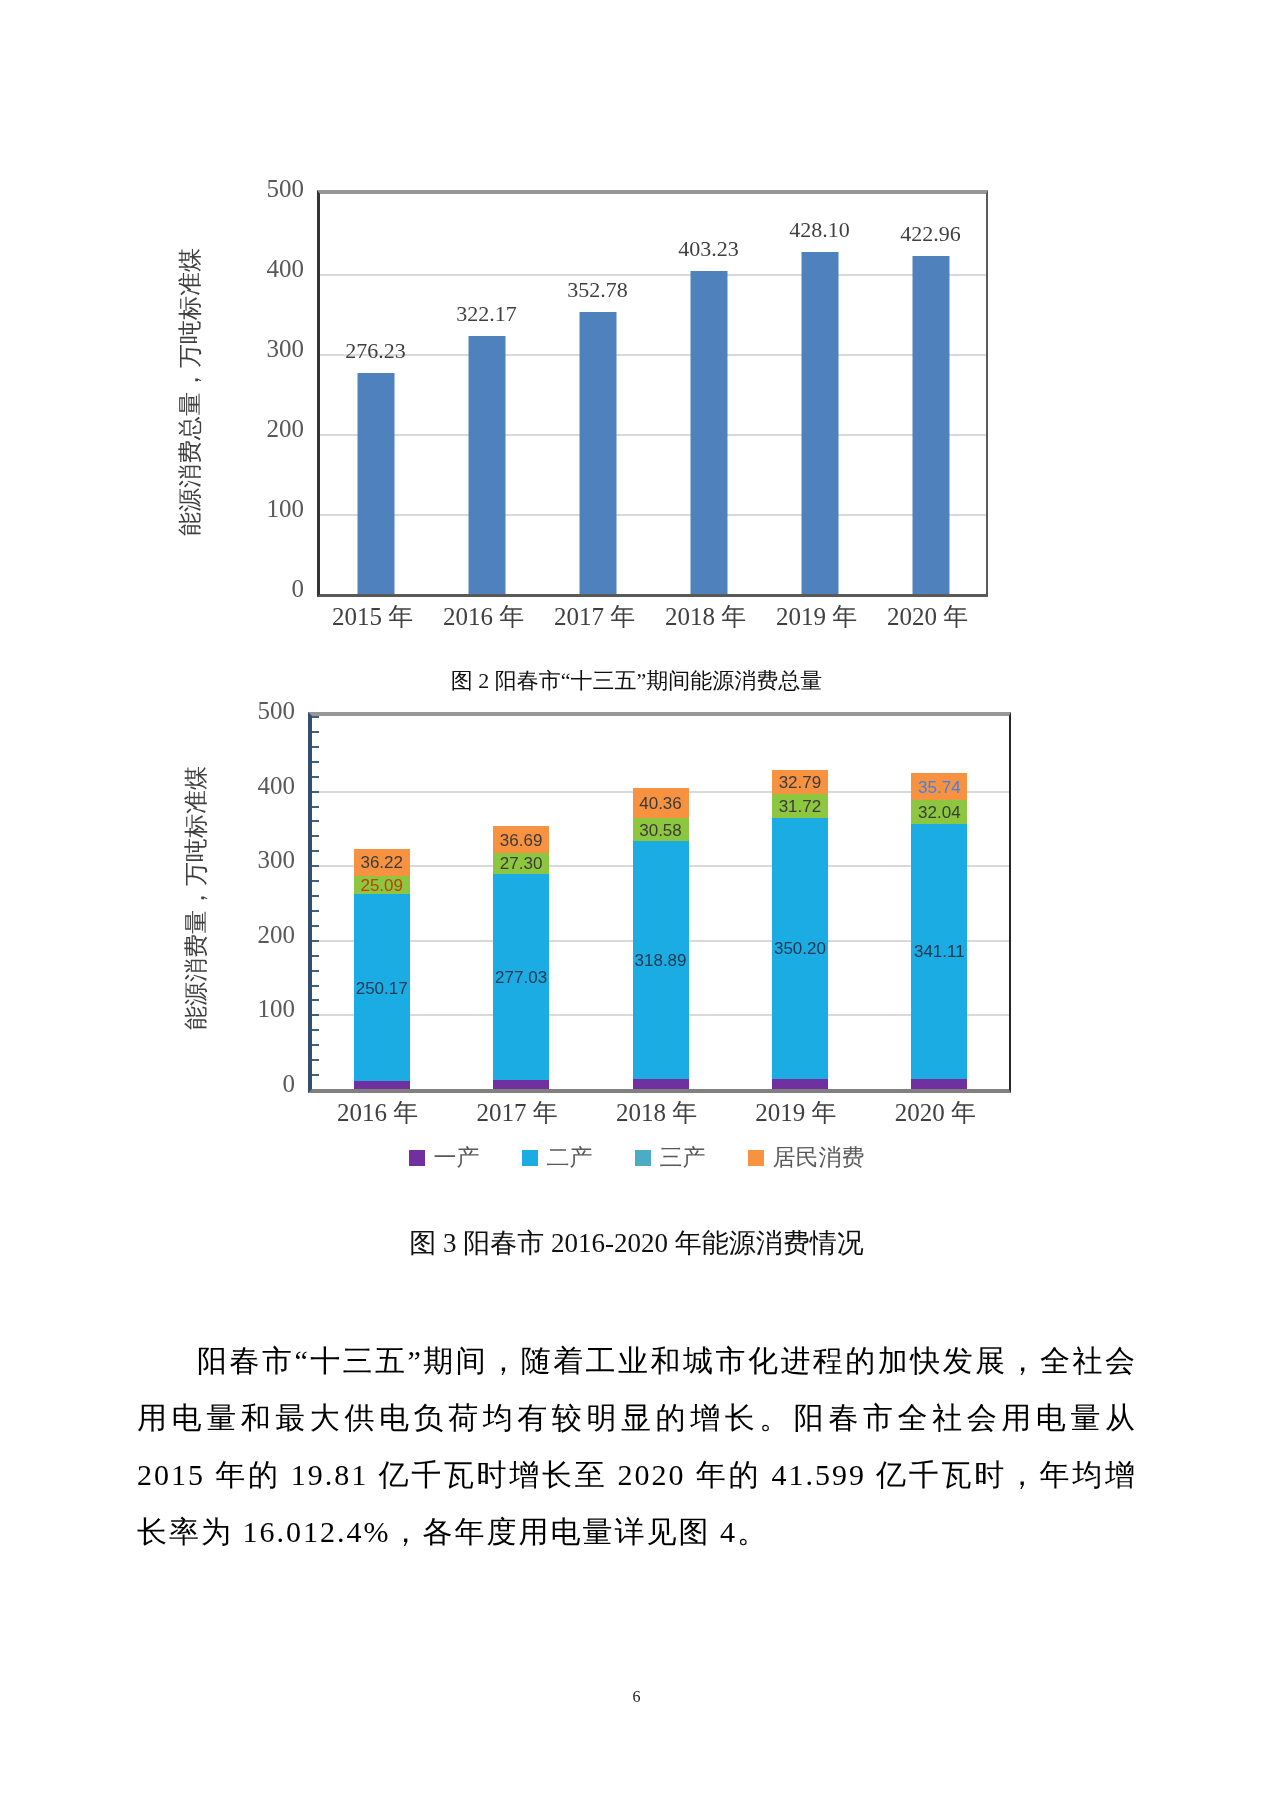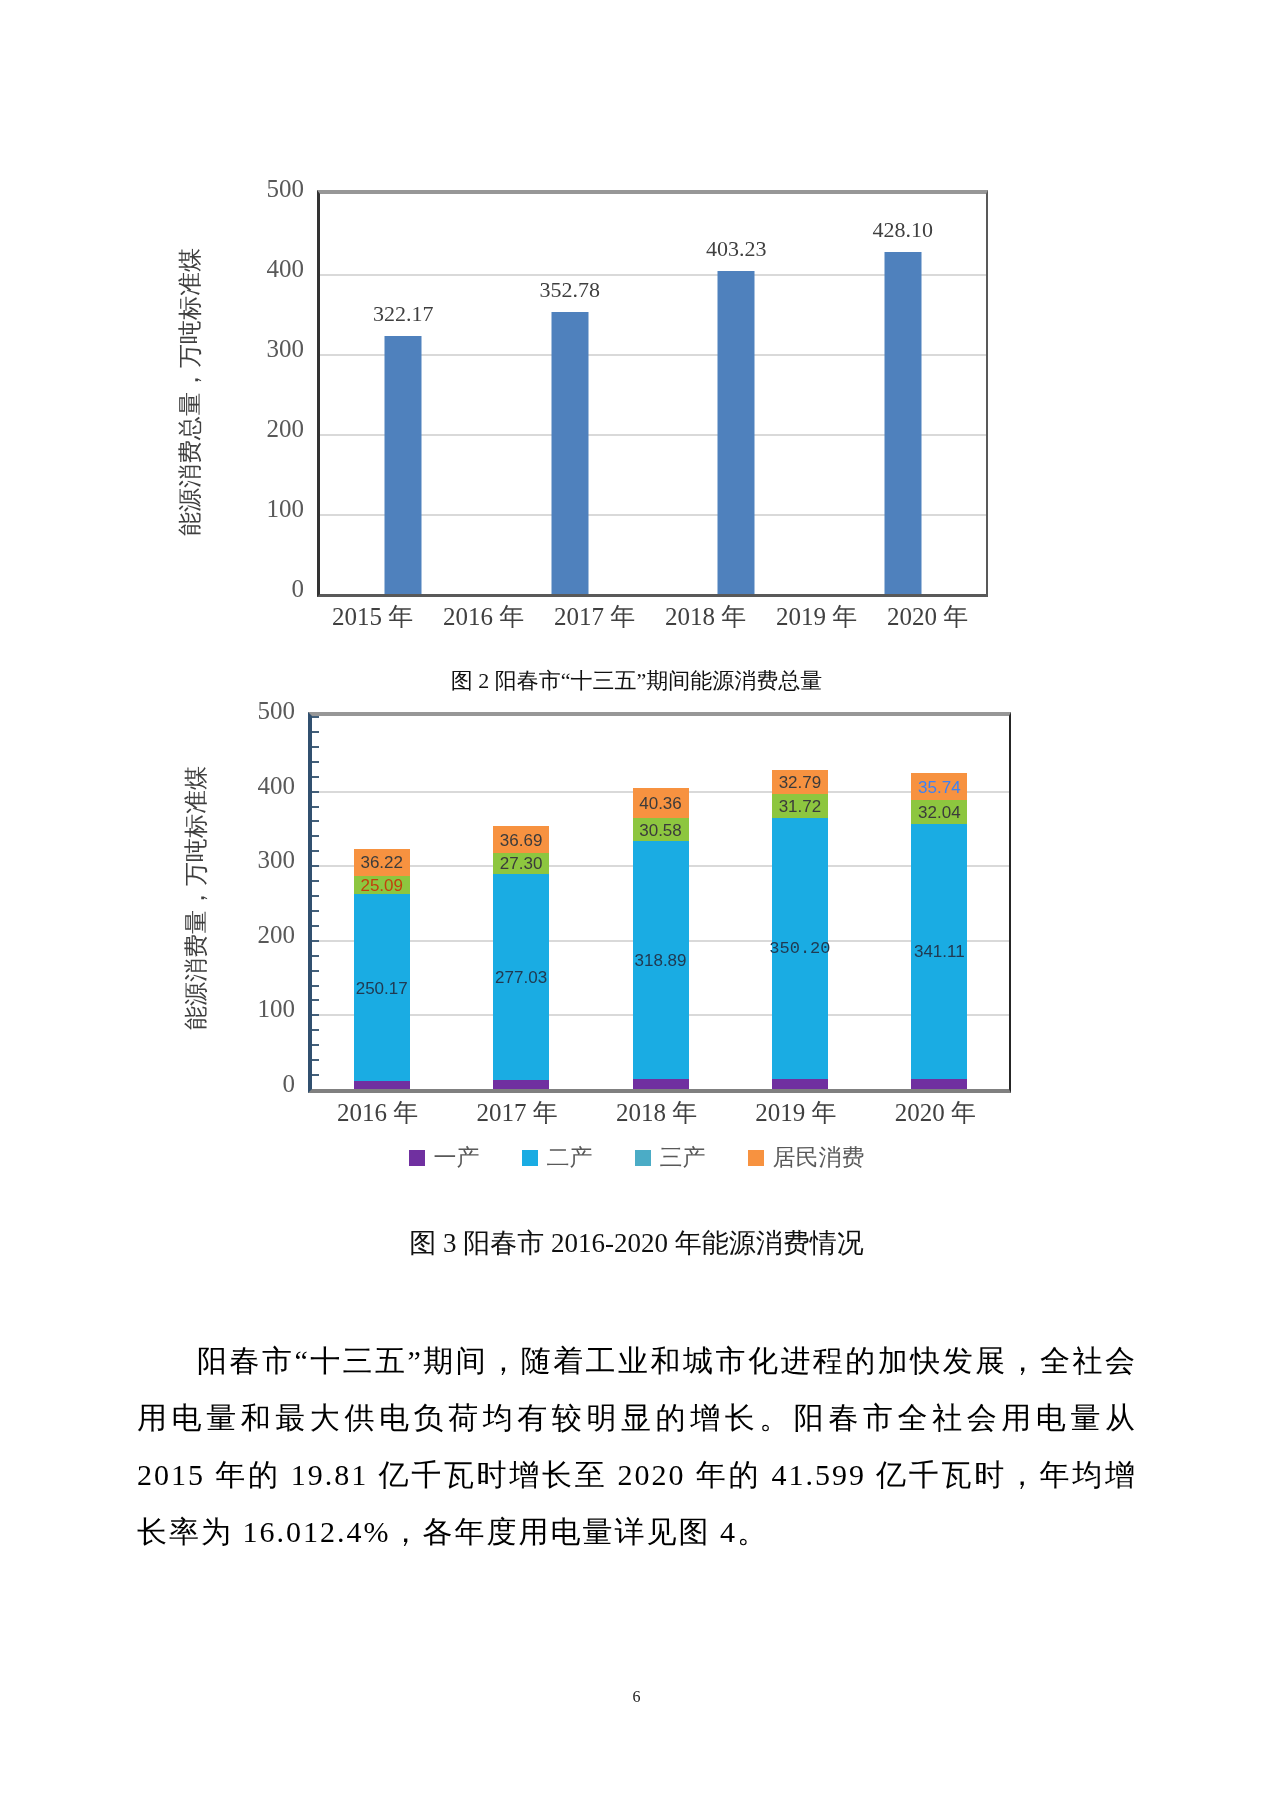--- a/index.html
+++ b/index.html
@@ -71,34 +71,42 @@
       <div class="ytick" style="top: 305px;">100</div>
       <div class="ytick" style="top: 385px;">0</div>
     </div>
   <div class="plot" id="c1-plot">
       <div class="gridline" style="top: 80px;"></div>
       <div class="gridline" style="top: 160px;"></div>
       <div class="gridline" style="top: 240px;"></div>
       <div class="gridline" style="top: 320px;"></div>
       <div class="cols">
         <div class="col">
+          <div class="bar" style="width: 37px; height: 220.984px; background: rgb(79, 129, 189);"></div>
+          <div class="barval" style="bottom: 229.984px;">276.23</div>
+        </div>
+        <div class="col">
           <div class="bar" style="width: 37px; height: 257.736px; background: rgb(79, 129, 189);"></div>
           <div class="barval" style="bottom: 266.736px;">322.17</div>
         </div>
         <div class="col">
           <div class="bar" style="width: 37px; height: 282.224px; background: rgb(79, 129, 189);"></div>
           <div class="barval" style="bottom: 291.224px;">352.78</div>
         </div>
         <div class="col">
           <div class="bar" style="width: 37px; height: 322.584px; background: rgb(79, 129, 189);"></div>
           <div class="barval" style="bottom: 331.584px;">403.23</div>
         </div>
         <div class="col">
           <div class="bar" style="width: 37px; height: 342.48px; background: rgb(79, 129, 189);"></div>
           <div class="barval" style="bottom: 351.48px;">428.10</div>
+        </div>
+        <div class="col">
+          <div class="bar" style="width: 37px; height: 338.368px; background: rgb(79, 129, 189);"></div>
+          <div class="barval" style="bottom: 347.368px;">422.96</div>
         </div>
       </div>
     </div>
   <div class="xlabels" id="c1-xlabels">
       <div class="xlabel">2015 年</div>
       <div class="xlabel">2016 年</div>
       <div class="xlabel">2017 年</div>
       <div class="xlabel">2018 年</div>
       <div class="xlabel">2019 年</div>
       <div class="xlabel">2020 年</div>
@@ -148,21 +156,21 @@
           <div class="segval" style="bottom: 118.95px;">318.89</div>
           <div class="seg" style="width: 56px; height: 22.8127px; bottom: 247.896px; background: rgb(141, 198, 63);"></div>
           <div class="segval" style="bottom: 249.302px; color: rgb(59, 59, 59);">30.58</div>
           <div class="seg" style="width: 56px; height: 30.1086px; bottom: 270.708px; background: rgb(247, 146, 64);"></div>
           <div class="segval" style="bottom: 275.763px; color: rgb(59, 59, 59);">40.36</div>
         </div>
         <div class="col">
           <div class="seg" style="width: 56px; height: 9.9964px; bottom: 0px; background: rgb(112, 48, 160);"></div>
           <div class="segval" style="bottom: 13.9964px;">13.40</div>
           <div class="seg" style="width: 56px; height: 261.249px; bottom: 9.9964px; background: rgb(26, 172, 227);"></div>
-          <div class="segval" style="bottom: 130.621px; font-family: Liberation Mono, monospace;">350.20</div>
+          <div class="segval" style="bottom: 130.621px;">350.20</div>
           <div class="seg" style="width: 56px; height: 23.6631px; bottom: 271.246px; background: rgb(141, 198, 63);"></div>
           <div class="segval" style="bottom: 273.077px; color: rgb(59, 59, 59);">31.72</div>
           <div class="seg" style="width: 56px; height: 24.4613px; bottom: 294.909px; background: rgb(247, 146, 64);"></div>
           <div class="segval" style="bottom: 297.139px; color: rgb(59, 59, 59);">32.79</div>
         </div>
         <div class="col">
           <div class="seg" style="width: 56px; height: 10.4962px; bottom: 0px; background: rgb(112, 48, 160);"></div>
           <div class="segval" style="bottom: 14.4962px;">14.07</div>
           <div class="seg" style="width: 56px; height: 254.468px; bottom: 10.4962px; background: rgb(26, 172, 227);"></div>
           <div class="segval" style="bottom: 127.73px;">341.11</div>

